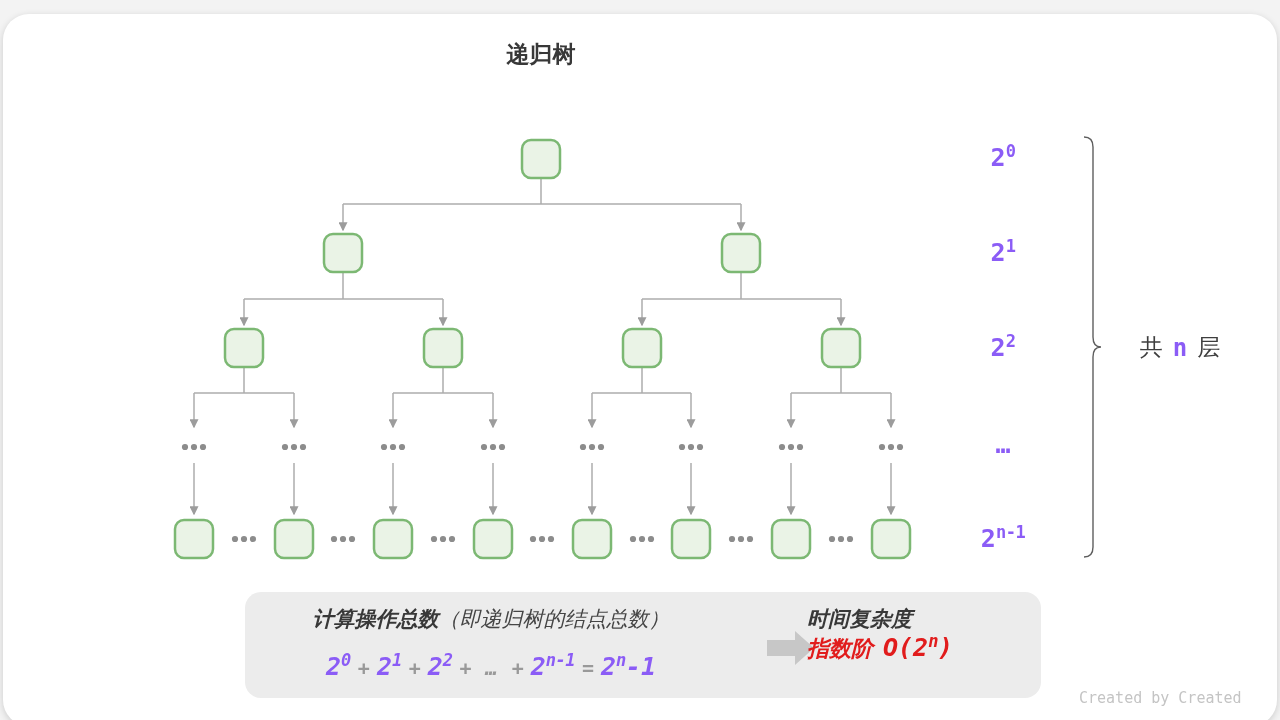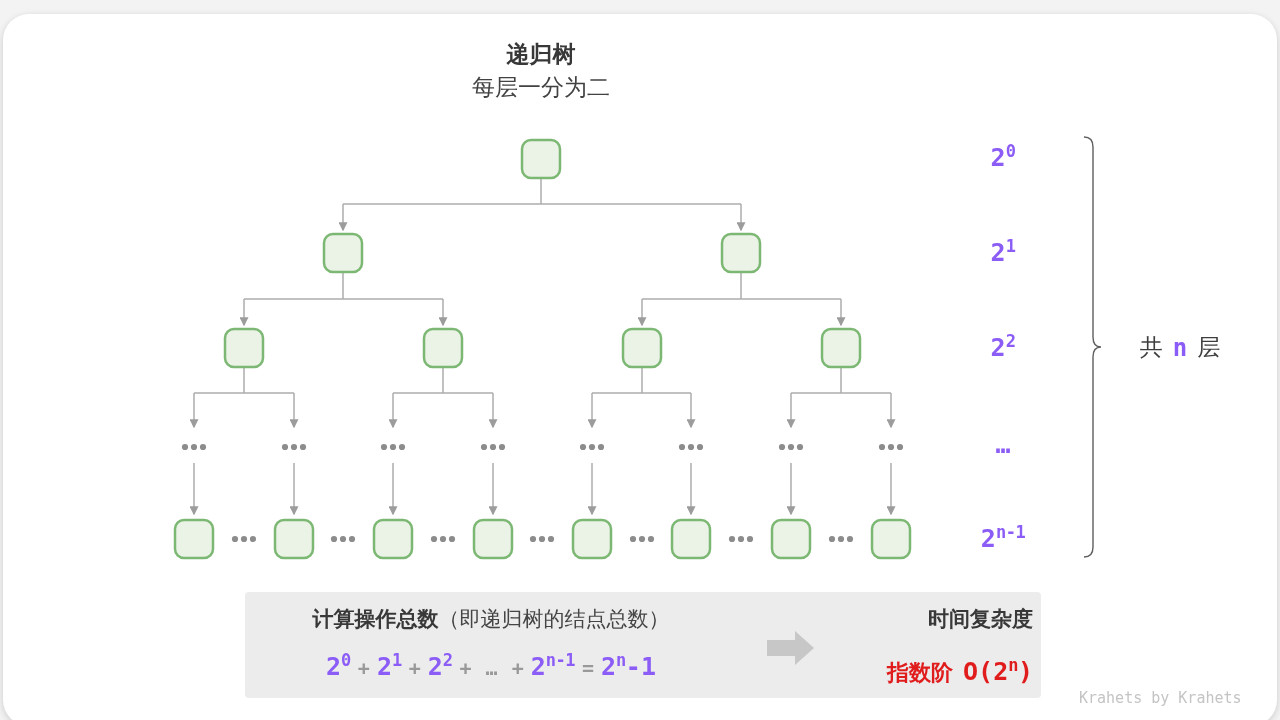--- a/index.html
+++ b/index.html
@@ -34,35 +34,35 @@
   .lvl0{top:129px}.lvl1{top:224px}.lvl2{top:319px}.lvl3{top:416px}.lvl4{top:510px}
 
   
   .brace-label{position:absolute;left:1112px;top:318px;width:130px;
     display:flex;justify-content:center;align-items:center;gap:10px;
     font-size:23px;color:#3e3e3e;}
   .brace-label .n{font-size:24px;}
 
   
   .sbox{position:absolute;left:242px;top:578px;width:796px;height:106px;
-    background:#ececec;border-radius:4px;}
+    background:#ececec;border-radius:16px;font-style:italic;}
   .sbox-left{position:absolute;left:12px;top:13px;width:468px;text-align:center;}
   .sbox-title{font-size:21px;color:#454545;white-space:nowrap;}
   .sbox-title .bold{font-weight:bold;color:#383838;}
   .formula{margin-top:19px;white-space:nowrap;}
   .op{font-family:"DejaVu Sans Mono",monospace;font-weight:bold;
       color:#999999;font-size:20px;margin:0 7px;}
   .block-arrow{position:absolute;left:522px;top:39px;width:48px;height:34px;}
   .ba-rect{position:absolute;left:0;top:9px;width:28px;height:16px;background:#c7c7c7;}
   .ba-tri{position:absolute;left:28px;top:0;width:0;height:0;
     border-top:17px solid transparent;border-bottom:17px solid transparent;
     border-left:19px solid #c7c7c7;}
-  .sbox-right{position:absolute;left:562px;top:13px;width:226px;text-align:right;}
+  .sbox-right{position:absolute;left:562px;top:13px;width:226px;text-align:left;}
   .tc-title{font-size:21px;font-weight:bold;color:#383838;}
-  .tc-line{margin-top:24px;white-space:nowrap;}
+  .tc-line{margin-top:0;white-space:nowrap;}
   .red{color:#e11c1c;}
   .tc-cjk{font-size:22px;font-weight:bold;margin-right:10px;}
 
   .watermark{position:absolute;left:1076px;top:675px;width:190px;
     font-family:"DejaVu Sans Mono",monospace;font-size:15px;color:#c4c4c4;
     white-space:nowrap;}
 </style>
 </head>
 <body>
 
@@ -147,21 +147,20 @@
         <use href="#d3" x="738" y="525"></use>
       <use href="#d3" x="838" y="525"></use>
     </g>
 
     <path d="M1081 123 Q1090 123 1090 133 V323 Q1090 333 1098 333
              Q1090 333 1090 343 V533 Q1090 543 1081 543" stroke="#5e5e5e" stroke-width="1.4" fill="none"></path>
   </svg>
 
   <div class="title-block">
     <div class="title-main">递归树</div>
-    <div class="title-sub">每层一分为二</div>
   </div>
 
 
   <div class="lvl lvl0 mono g">
     <span class="base">2</span><span class="e">0</span>
   </div>
   <div class="lvl lvl1 mono g">
     <span class="base">2</span><span class="e">1</span>
   </div>
   <div class="lvl lvl2 mono g">
@@ -196,14 +195,14 @@
     </div>
 
     <div class="sbox-right">
       <div class="tc-title">时间复杂度</div>
       <div class="tc-line">
         <span class="red tc-cjk">指数阶</span><span class="red mono base">O(2</span><span class="red mono e">n</span><span class="red mono base">)</span>
       </div>
     </div>
   </div>
 
-  <div class="watermark">Krahets by Krahets</div>
+  <div class="watermark">Created by Created</div>
 </div>
 
 </body></html>

